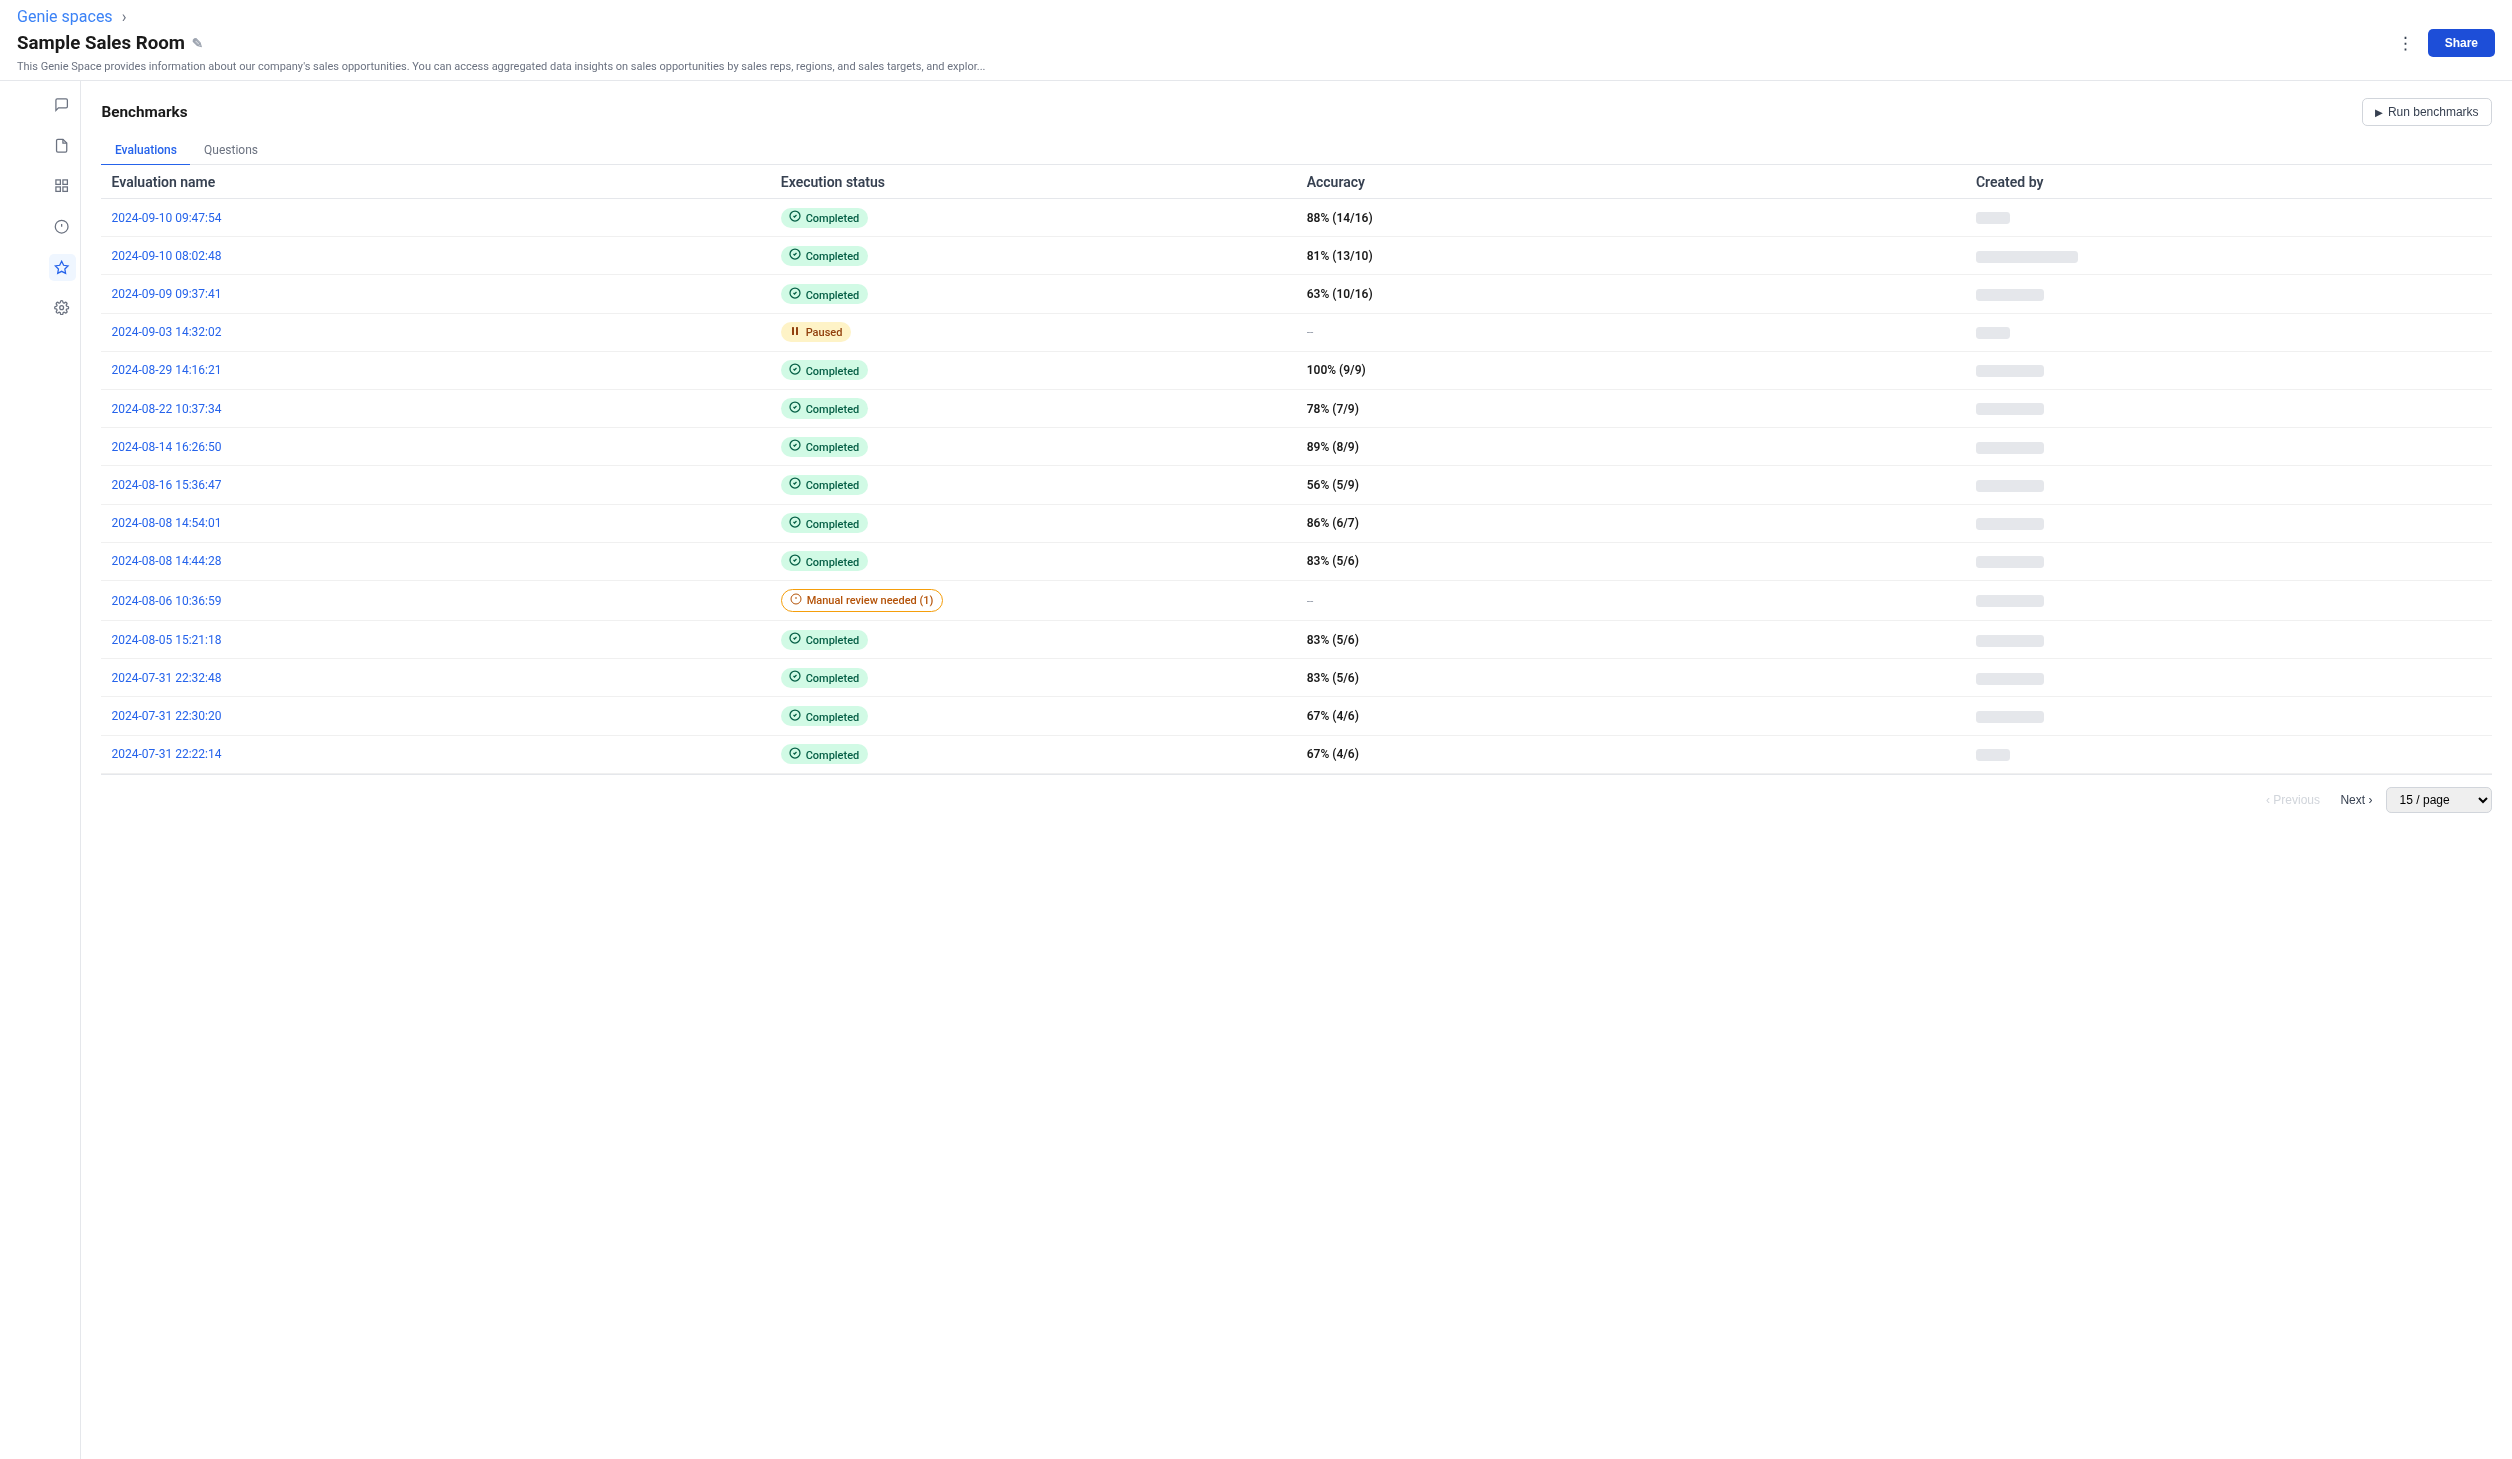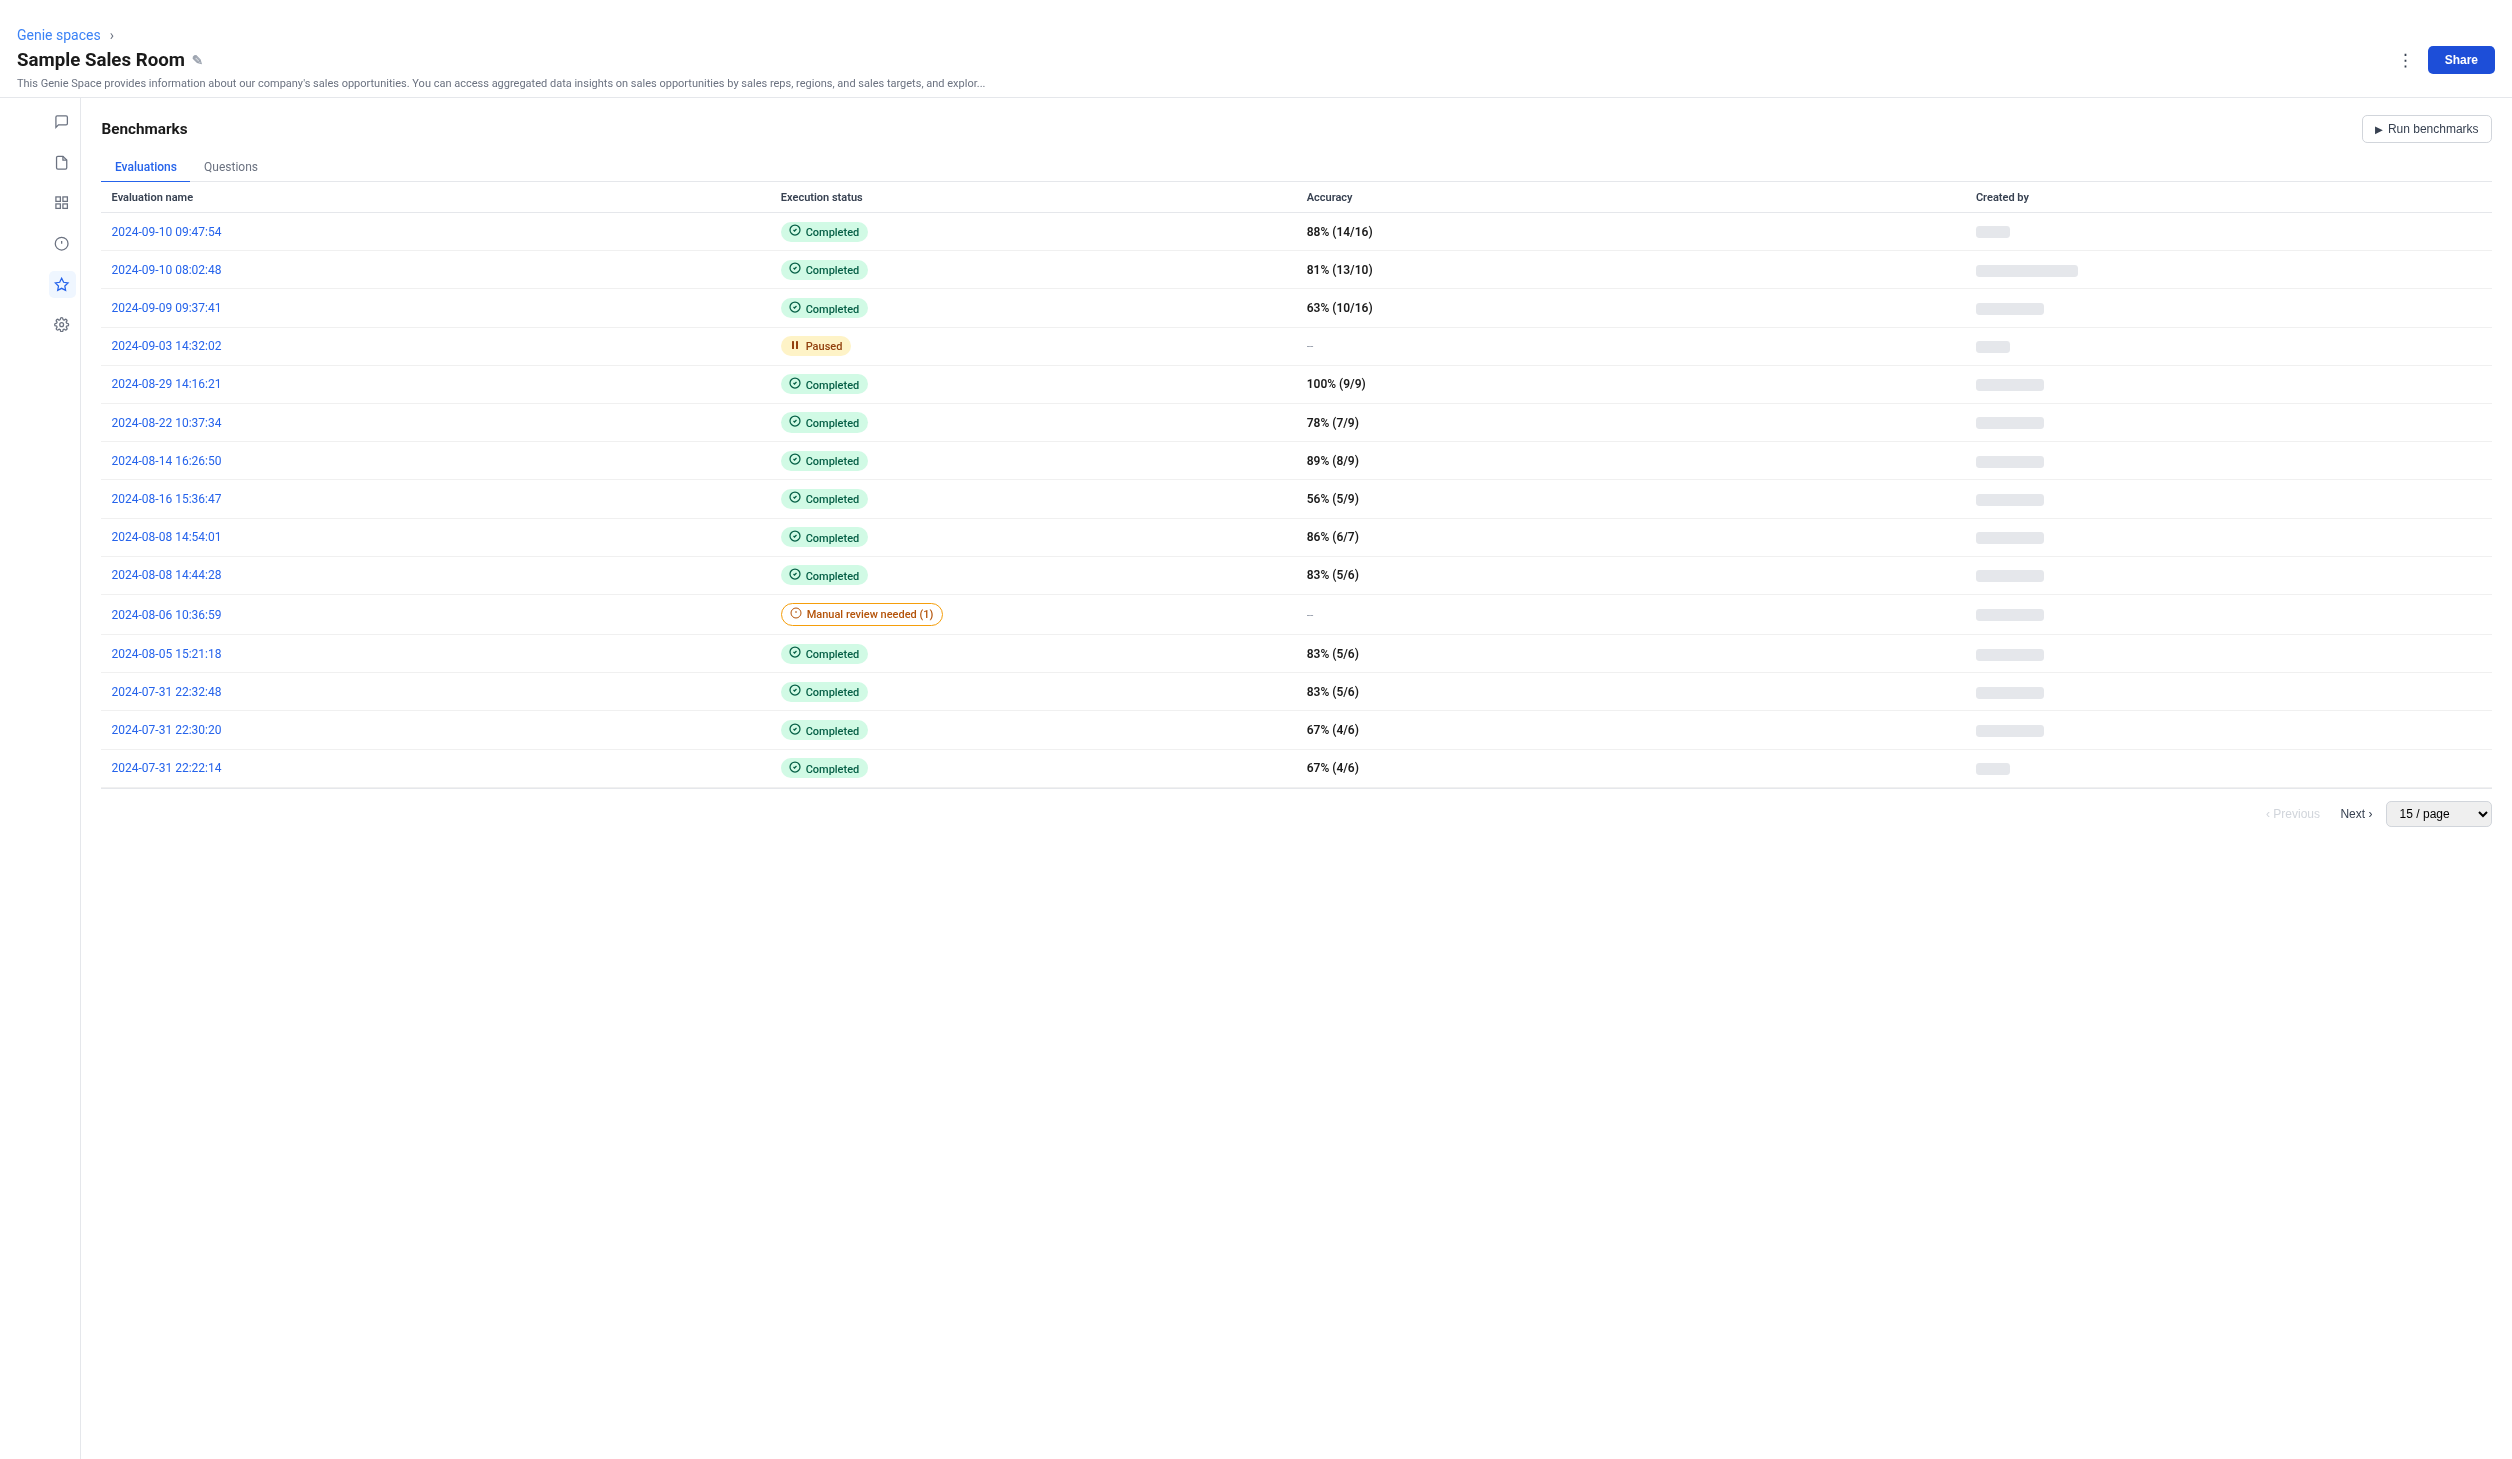--- a/index.html
+++ b/index.html
@@ -2,21 +2,21 @@
 <html style="font-size:13.6px"><head>
   <meta charset="utf-8">
   <style>
     * { box-sizing: border-box; margin: 0; padding: 0; }
     body { font-family: -apple-system, BlinkMacSystemFont, 'Segoe UI', Roboto, sans-serif; background: #fff; color: #1a1a1a; font-size: 12px; }
 
     .app-container { display: flex; flex-direction: column; height: 100vh; overflow: hidden; }
 
     
     .top-header { padding: 6.8px 17px 0 17px; border-bottom: 0.9px solid #e5e7eb; }
-    .breadcrumb { color: #3b82f6; font-size: 14px; cursor: pointer; display: flex; align-items: center; gap: 9px; margin-bottom: 3.4px; margin-top: 20px; }
+    .breadcrumb { color: #3b82f6; font-size: 16px; cursor: pointer; display: flex; align-items: center; gap: 9px; margin-bottom: 3.4px; }
     .breadcrumb-chevron { color: #6b7280; }
     .page-title-row { display: flex; align-items: center; justify-content: space-between; margin-bottom: 3.4px; }
     .page-title { font-size: 18.7px; font-weight: 700; display: flex; align-items: center; gap: 6.8px; }
     .edit-icon { color: #9ca3af; cursor: pointer; font-size: 13.6px; }
     .header-actions { display: flex; align-items: center; gap: 6.8px; }
     .more-btn { background: none; border: none; cursor: pointer; font-size: 17px; color: #374151; padding: 3.4px 6.8px; border-radius: 3.4px; }
     .share-btn { background: #1d4ed8; color: #fff; border: none; padding: 6.8px 17px; border-radius: 5.1px; font-size: 12px; font-weight: 600; cursor: pointer; }
     .page-description { font-size: 11px; color: #6b7280; padding-bottom: 6.8px; }
 
     
@@ -37,21 +37,21 @@
 
     
     .tabs { display: flex; border-bottom: 0.9px solid #e5e7eb; margin-bottom: 0; }
     .tab { padding: 6.8px 13.6px; font-size: 12px; cursor: pointer; color: #6b7280; border-bottom: 1.7px solid transparent; margin-bottom: -0.9px; }
     .tab.active { color: #2563eb; border-bottom-color: #2563eb; font-weight: 500; }
 
     
     .table-wrapper { margin-top: 0; }
     table { width: 100%; border-collapse: collapse; }
     thead tr { border-bottom: 0.9px solid #e5e7eb; }
-    th { text-align: left; padding: 8.5px 10.2px; font-size: 11px; font-weight: 600; color: #374151; white-space: nowrap; }
+    th { text-align: left; padding: 8.5px 10.2px; font-size: 14px; font-weight: 600; color: #374151; white-space: nowrap; }
     td { padding: 8.5px 10.2px; border-bottom: 0.9px solid #f0f0f0; vertical-align: middle; }
 
     .col-name { width: 28%; }
     .col-status { width: 22%; }
     .col-accuracy { width: 28%; }
     .col-created { width: 22%; }
 
     .eval-link { color: #2563eb; cursor: pointer; text-decoration: none; font-size: 12px; }
 
     

